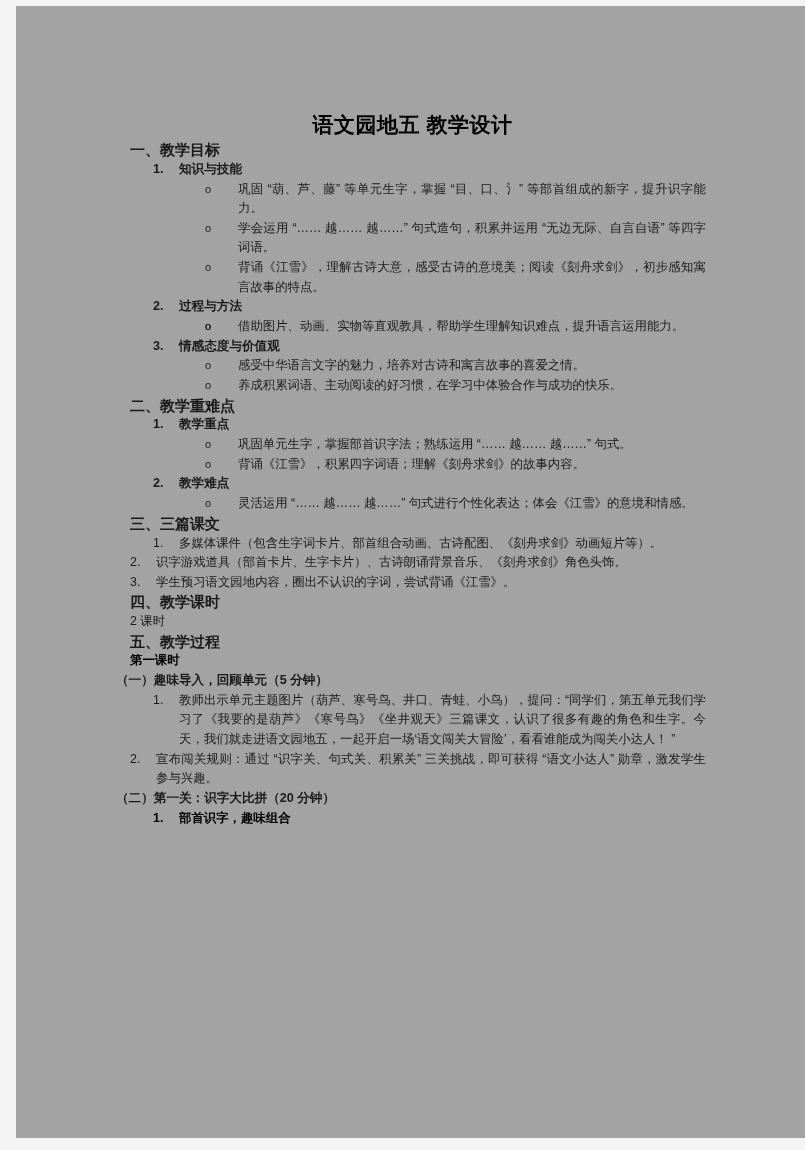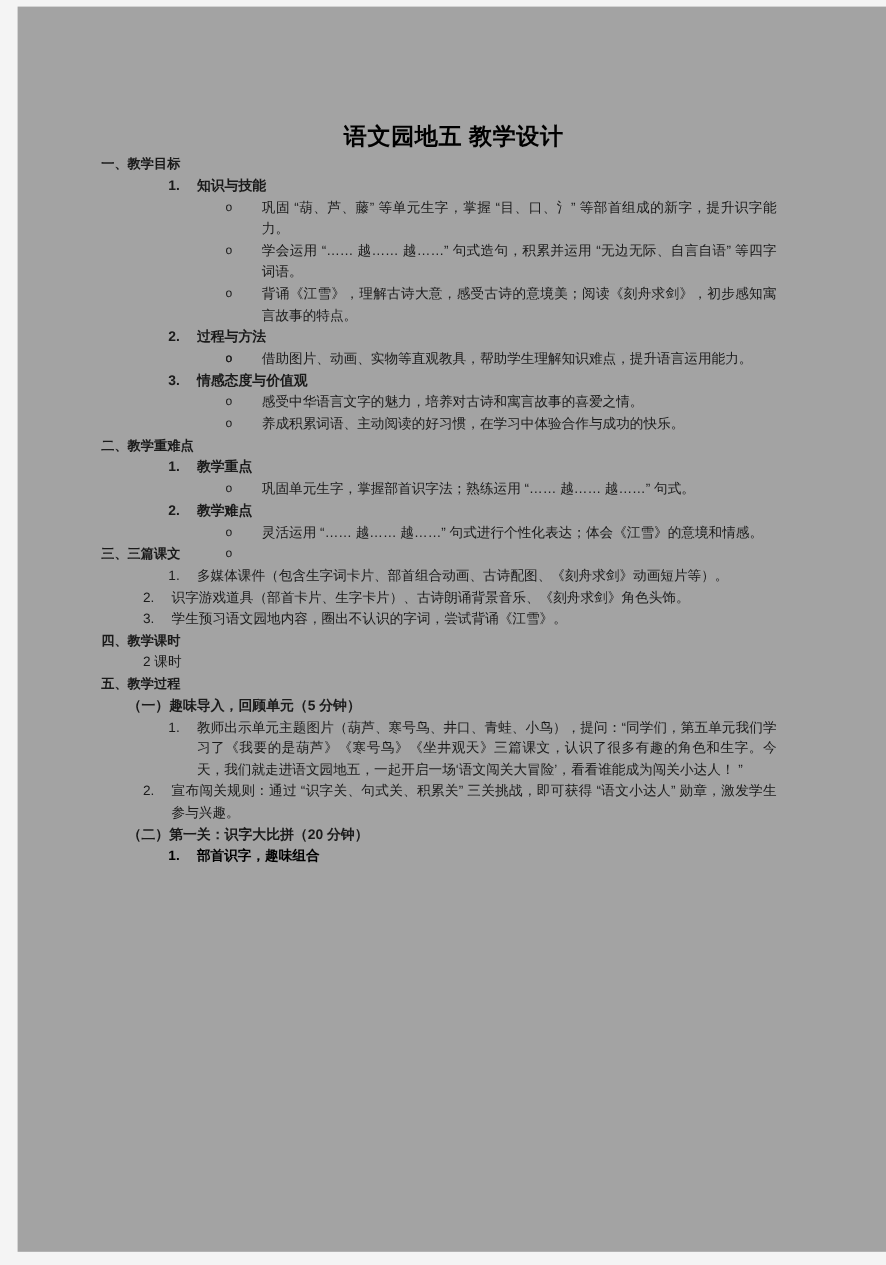--- a/index.html
+++ b/index.html
@@ -53,24 +53,24 @@
     margin: 0;
     padding: 0;
     position: relative;
     text-align: justify;
     text-justify: inter-ideograph;
   }
   .bold { font-weight: bold; color: #000; }
 
   
   .h1row {
-    margin-left: 76px;
-    margin-right: 103px;
-    font-weight: bold;
-    font-size: 12px;
+    margin-left: 114px;
+    margin-right: 103px;
+    font-weight: bold;
+    font-size: 15px;
     line-height: 19.8px;
   }
   
   .h2row {
     margin-left: 137px;
     margin-right: 103px;
     font-weight: bold;
     font-size: 12.6px;
     line-height: 19.8px;
     position: relative;
@@ -189,21 +189,21 @@
 
     <div class="row h1row">二、教学重难点</div>
 
     <div class="row h2row">
       <span class="num">1.</span><span>教学重点</span>
     </div>
     <div class="row b3row">
       <span class="bul">o</span><span>巩固单元生字，掌握部首识字法；熟练运用 “…… 越…… 越……” 句式。</span>
     </div>
     <div class="row b3row">
-      <span class="bul">o</span>
+      <span class="bul">o</span><span>背诵《江雪》，积累四字词语；理解《刻舟求剑》的故事内容。</span>
     </div>
 
     <div class="row h2row">
       <span class="num">2.</span><span>教学难点</span>
     </div>
     <div class="row b3row">
       <span class="bul">o</span><span>灵活运用 “…… 越…… 越……” 句式进行个性化表达；体会《江雪》的意境和情感。</span>
     </div>
     <div class="row b3row">
       <span class="bul">o</span>
@@ -217,20 +217,21 @@
       <span class="num">2.</span><span>识字游戏道具（部首卡片、生字卡片）、古诗朗诵背景音乐、《刻舟求剑》角色头饰。</span>
     </div>
     <div class="row n1row">
       <span class="num">3.</span><span>学生预习语文园地内容，圈出不认识的字词，尝试背诵《江雪》。</span>
     </div>
 
     <div class="row h1row">四、教学课时</div>
     <div class="row p1row">2 课时</div>
 
     <div class="row h1row">五、教学过程</div>
+    <div class="row p1row bold">第一课时</div>
 
     <div class="row subhead">（一）趣味导入，回顾单元（5 分钟）</div>
     <div class="row n2row">
       <span class="num">1.</span><span>教师出示单元主题图片（葫芦、寒号鸟、井口、青蛙、小鸟），提问：“同学们，第五单元我们学习了《我要的是葫芦》《寒号鸟》《坐井观天》三篇课文，认识了很多有趣的角色和生字。今天，我们就走进语文园地五，一起开启一场‘语文闯关大冒险’，看看谁能成为闯关小达人！ ”</span>
     </div>
     <div class="row n1row">
       <span class="num">2.</span><span>宣布闯关规则：通过 “识字关、句式关、积累关” 三关挑战，即可获得 “语文小达人” 勋章，激发学生参与兴趣。</span>
     </div>
 
     <div class="row subhead">（二）第一关：识字大比拼（20 分钟）</div>

